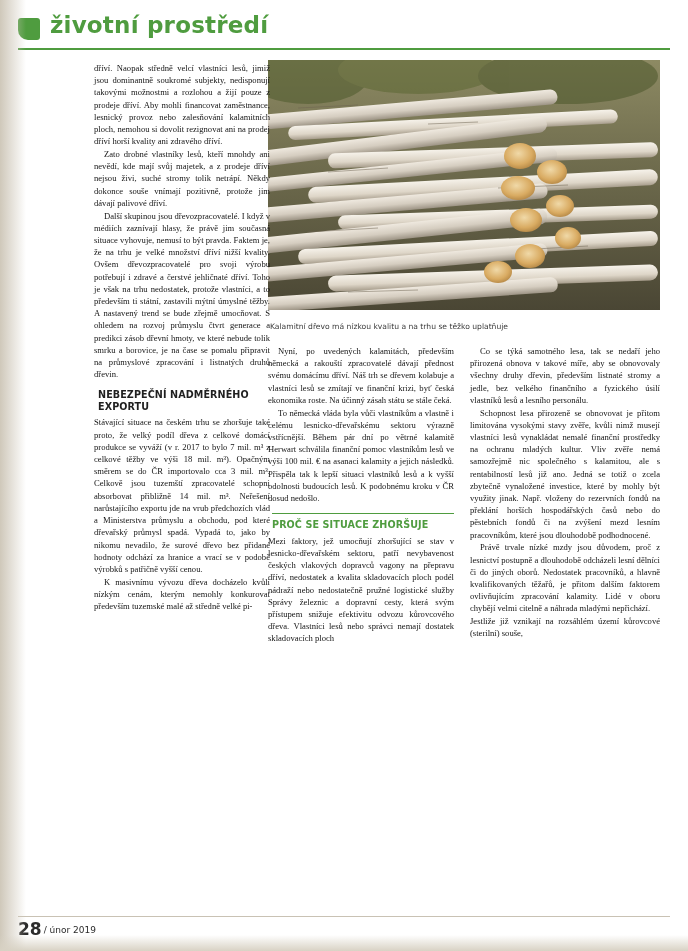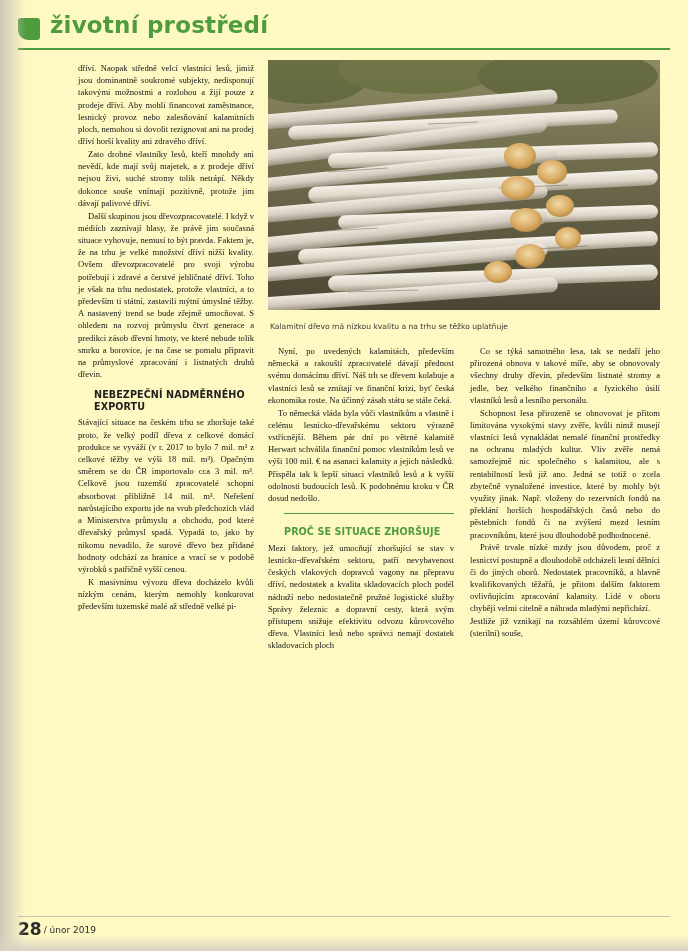--- a/index.html
+++ b/index.html
@@ -11,21 +11,21 @@
     height: 951px;
     background: #f2ede3;
     font-family: "Liberation Serif", serif;
     color: #1a1a1a;
     overflow: hidden;
   }
   .page {
     position: relative;
     width: 688px;
     height: 951px;
-    background: #fef9c3;
+    background: #ffffff;
     box-sizing: border-box;
     padding: 0;
   }
 
   
   .header {
     position: absolute;
     top: 14px;
     left: 18px;
     right: 18px;
@@ -74,35 +74,35 @@
     text-indent: 10px;
   }
   .col p.noind {
     text-indent: 0;
   }
   h3.sub {
     font-family: "DejaVu Sans", sans-serif;
     font-weight: bold;
     font-size: 9.6px;
     color: #1f1f1f;
-    margin: 9px 0 4px 16px;
+    margin: 9px 0 4px 4px;
     line-height: 1.2;
     text-align: left;
     text-indent: 0;
     letter-spacing: 0.1px;
   }
   h3.sub.green {
     color: #4f9c3f;
     border-top: 1.5px solid #4f9c3f;
-    padding-top: 12px;
+    padding-top: 5px;
   }
 
   
   #col1 {
-    left: 78px;
+    left: 94px;
     top: 62px;
     width: 176px;
   }
   #col2 {
     left: 268px;
     top: 345px;
     width: 186px;
   }
   #col3 {
     left: 470px;

